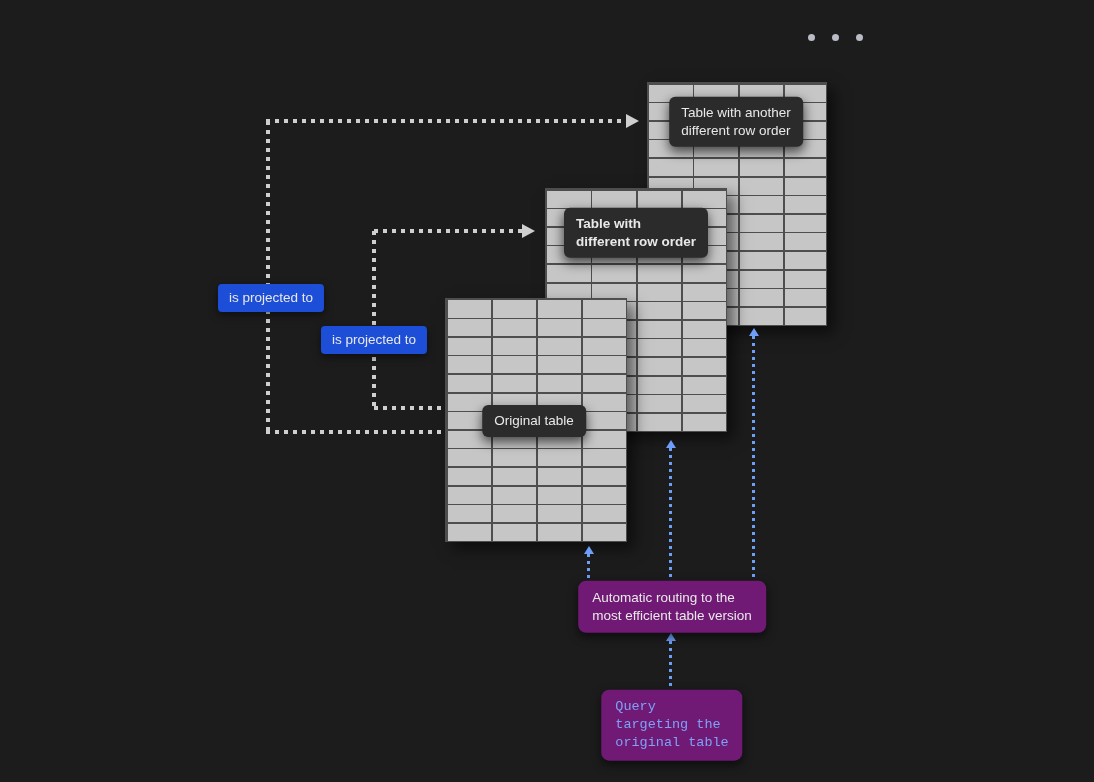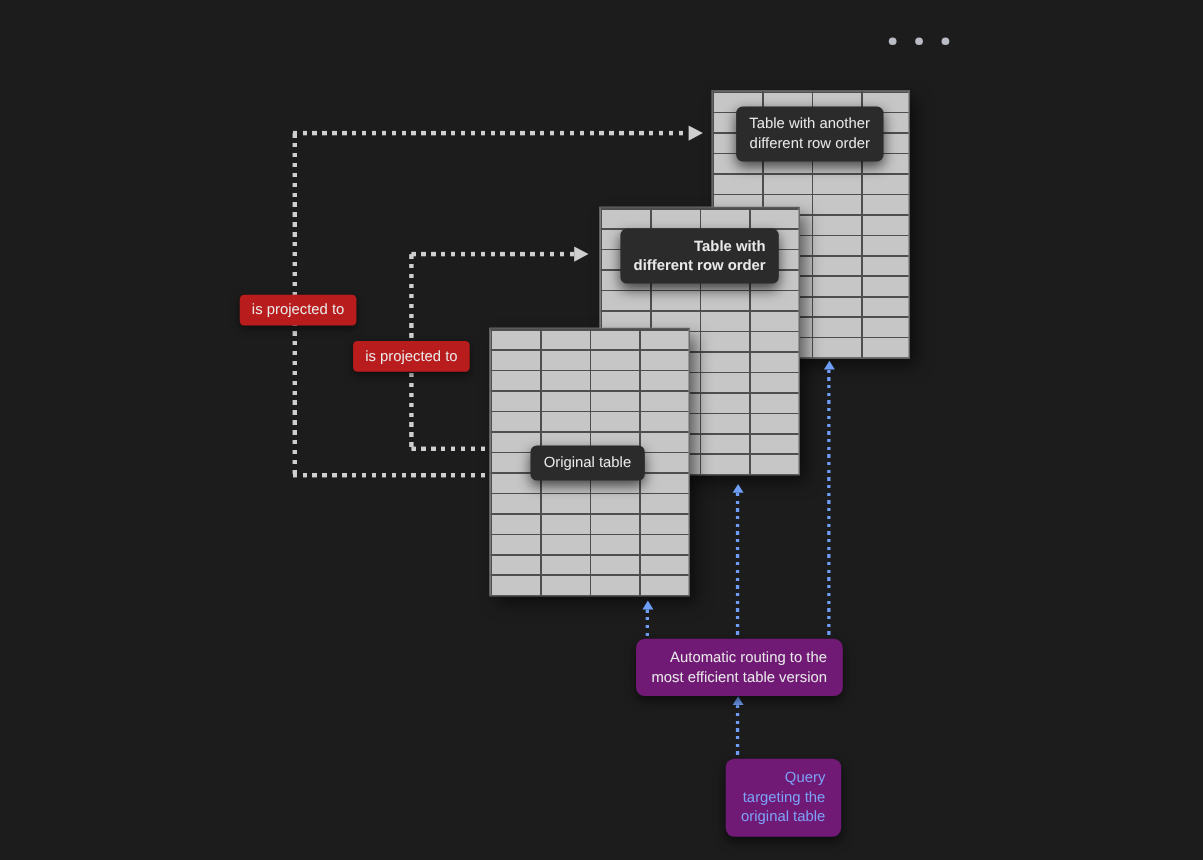--- a/index.html
+++ b/index.html
@@ -39,35 +39,36 @@
   #table-2 { left: 545px; top: 188px; width: 180px; height: 242px; z-index: 2; }
   #table-1 { left: 445px; top: 298px; width: 180px; height: 242px; z-index: 3; }
 
   
   .pill {
     position: absolute;
     transform: translate(-50%, -50%);
     color: #e9e9e9;
     font-size: 13.5px;
     line-height: 1.35;
-    text-align: right;
+    text-align: left;
     white-space: pre-line;
     border-radius: 6px;
     z-index: 6;
   }
   .table-label {
     background: #2b2b2b;
     padding: 7px 12px;
     box-shadow: 0 5px 12px rgba(0,0,0,0.65);
   }
   .edge-label {
-    background: #b91c1c;
+    background: #1d4ed8;
     padding: 5px 11px;
     border-radius: 4px;
     box-shadow: 0 3px 8px rgba(0,0,0,0.5);
+    margin-top: 16px;
   }
   .callout {
     background: #701a75;
     padding: 8px 14px;
     border-radius: 8px;
     box-shadow: 0 4px 10px rgba(0,0,0,0.55);
   }
   .callout.query { color: #7da2f7; }
 
   
@@ -139,17 +140,17 @@
 
   <div class="bdot-v" style="left:752px; top:336px; height:248px;"></div>
   <div class="arrow-up" style="left:749px; top:328px;"></div>
 
   <div class="pill callout" style="left:672px; top:607px;">Automatic routing to the
 most efficient table version</div>
 
   <div class="bdot-v" style="left:669px; top:641px; height:47px;"></div>
   <div class="arrow-up" style="left:666px; top:633px;"></div>
 
-  <div class="pill callout query" style="left:712px; top:725px;">Query
+  <div class="pill callout query" style="left:672px; top:725px;font-family:Liberation Mono, monospace;">Query
 targeting the
 original table</div>
 
 </div>
 
 </body></html>

